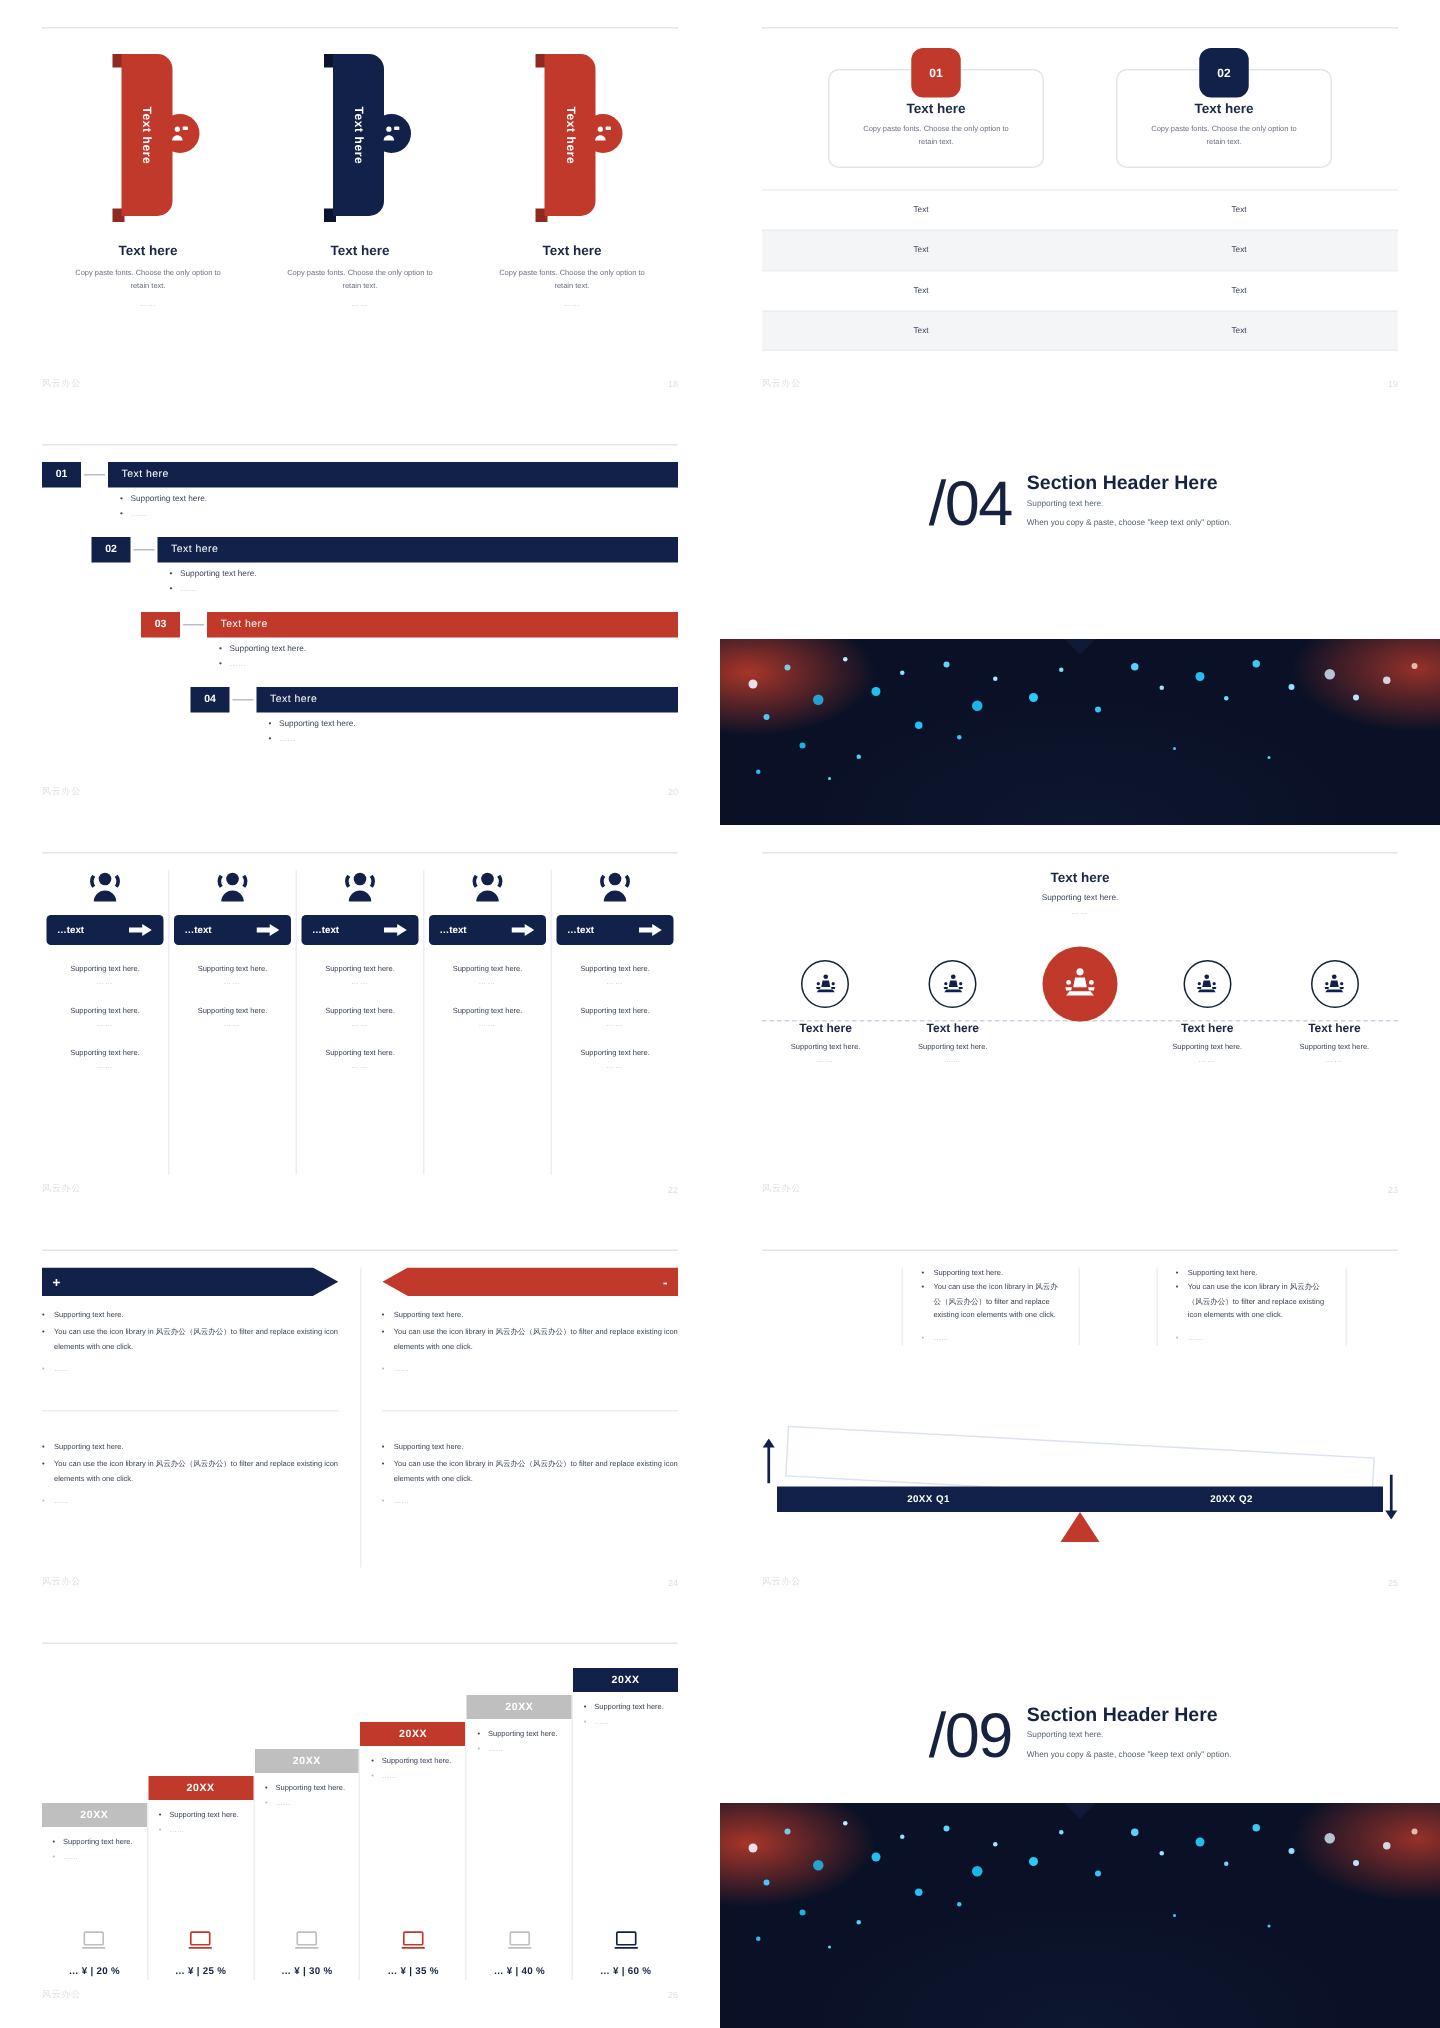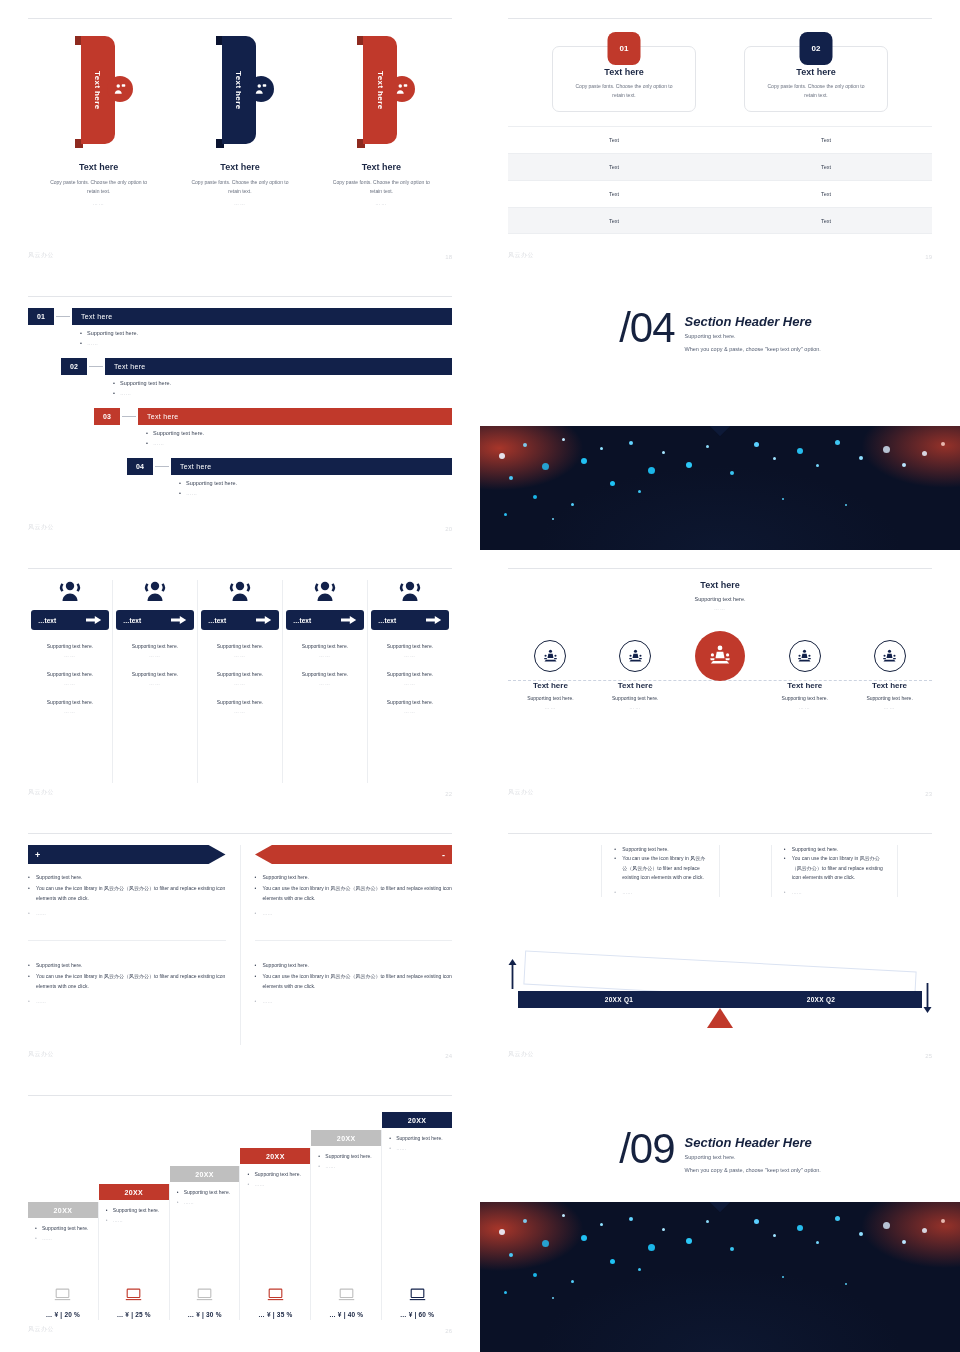--- a/index.html
+++ b/index.html
@@ -100,27 +100,27 @@
     position:absolute; top:0; right:0; height:17px;
     display:flex; align-items:center; padding-left:9px;
     color:#fff; font-size:7px; letter-spacing:.3px;
   }
   .step20 ul { position:absolute; top:20px; list-style:none; }
   .step20 li { font-size:5.5px; color:#3b4456; line-height:1.9; position:relative; padding-left:7px; }
   .step20 li::before { content:"\2022"; position:absolute; left:0; color:#3b4456; }
   .step20 li.dots { color:#b8bcc4; }
 
   
-  .sec-head { position:absolute; left:0; right:0; top:14px; display:flex; justify-content:center; gap:10px; }
+  .sec-head { position:absolute; left:0; right:0; top:14px; display:flex; justify-content:center; gap:10px;align-items:flex-end; }
   .sec-num {
     font-size:42px; font-weight:300; color:#16223f; line-height:.88;
     letter-spacing:-1px; font-family:"Liberation Sans", sans-serif;
   }
   .sec-txt { padding-top:4px; }
-  .sec-title { font-size:13px; font-weight:bold; color:#16223f;font-style:italic; }
+  .sec-title { font-size:13px; font-weight:bold; color:#16223f; }
   .sec-sub { font-size:5.5px; color:#555f73; line-height:1.8; margin-top:3px; }
   .sec-img {
     position:absolute; left:-28px; right:-28px; bottom:-18px; height:124px;
     background:
       radial-gradient(ellipse 120px 60px at 4% 18%, rgba(195,60,42,.85), rgba(195,60,42,0) 70%),
       radial-gradient(ellipse 120px 60px at 97% 16%, rgba(195,60,42,.75), rgba(195,60,42,0) 70%),
       radial-gradient(ellipse 260px 120px at 50% 100%, #0d1730, #0a1126 70%),
       linear-gradient(#0c1630, #080e1f);
     overflow:hidden;
   }

